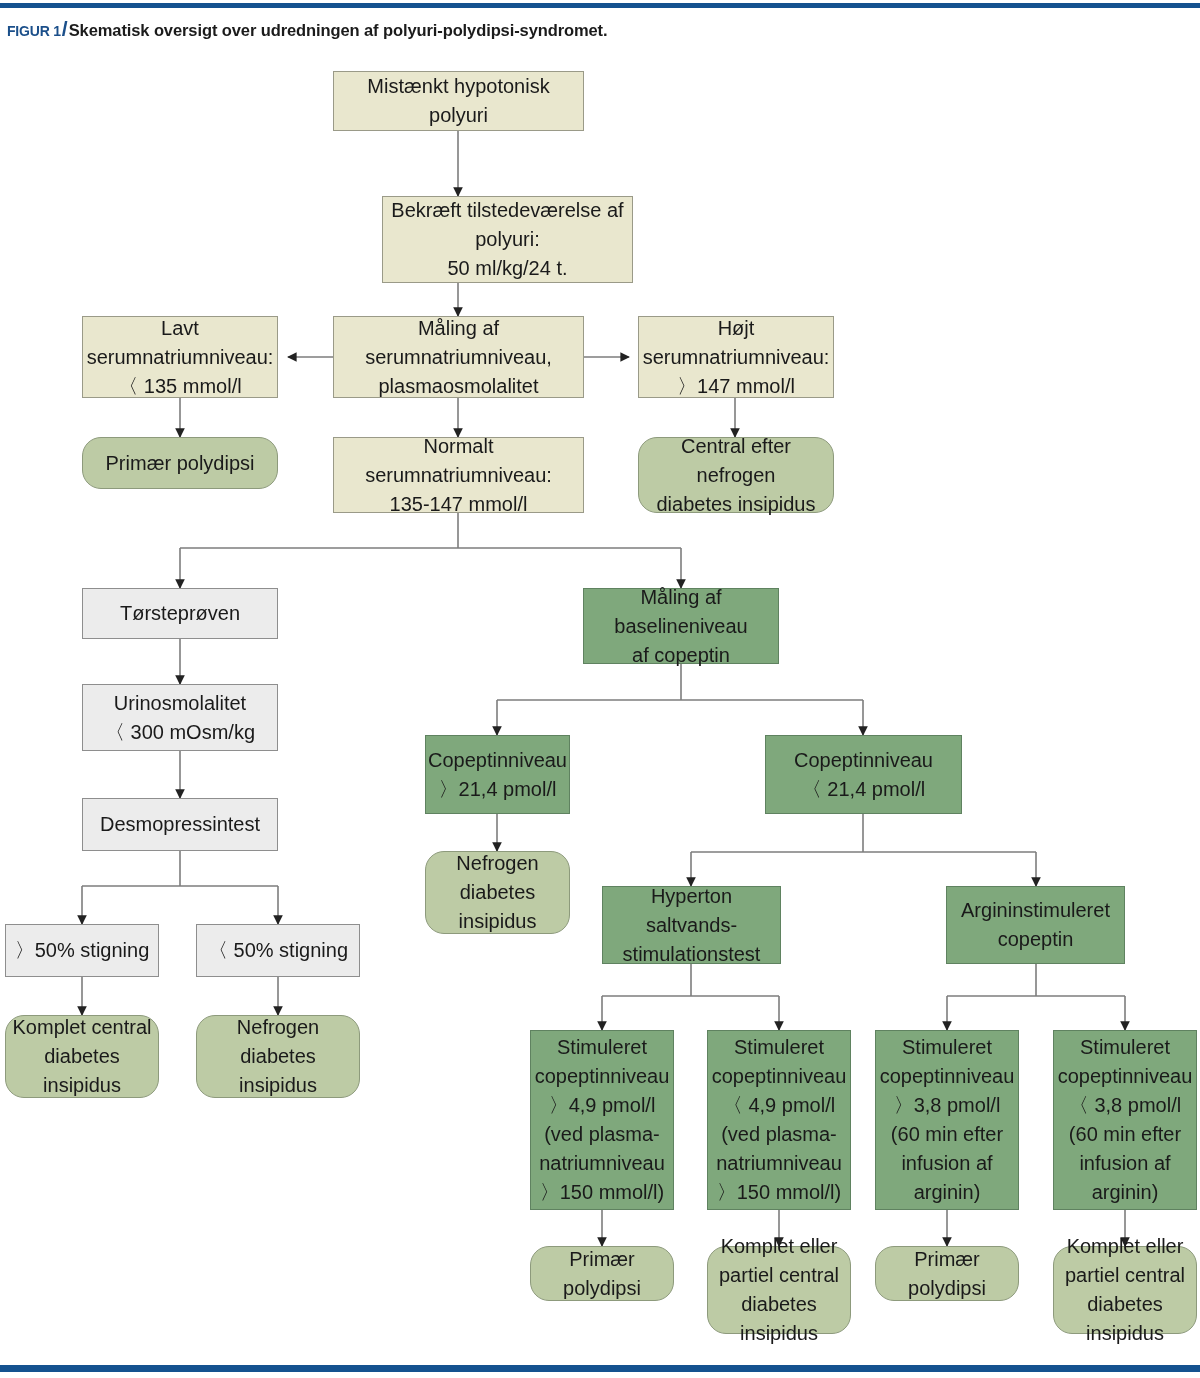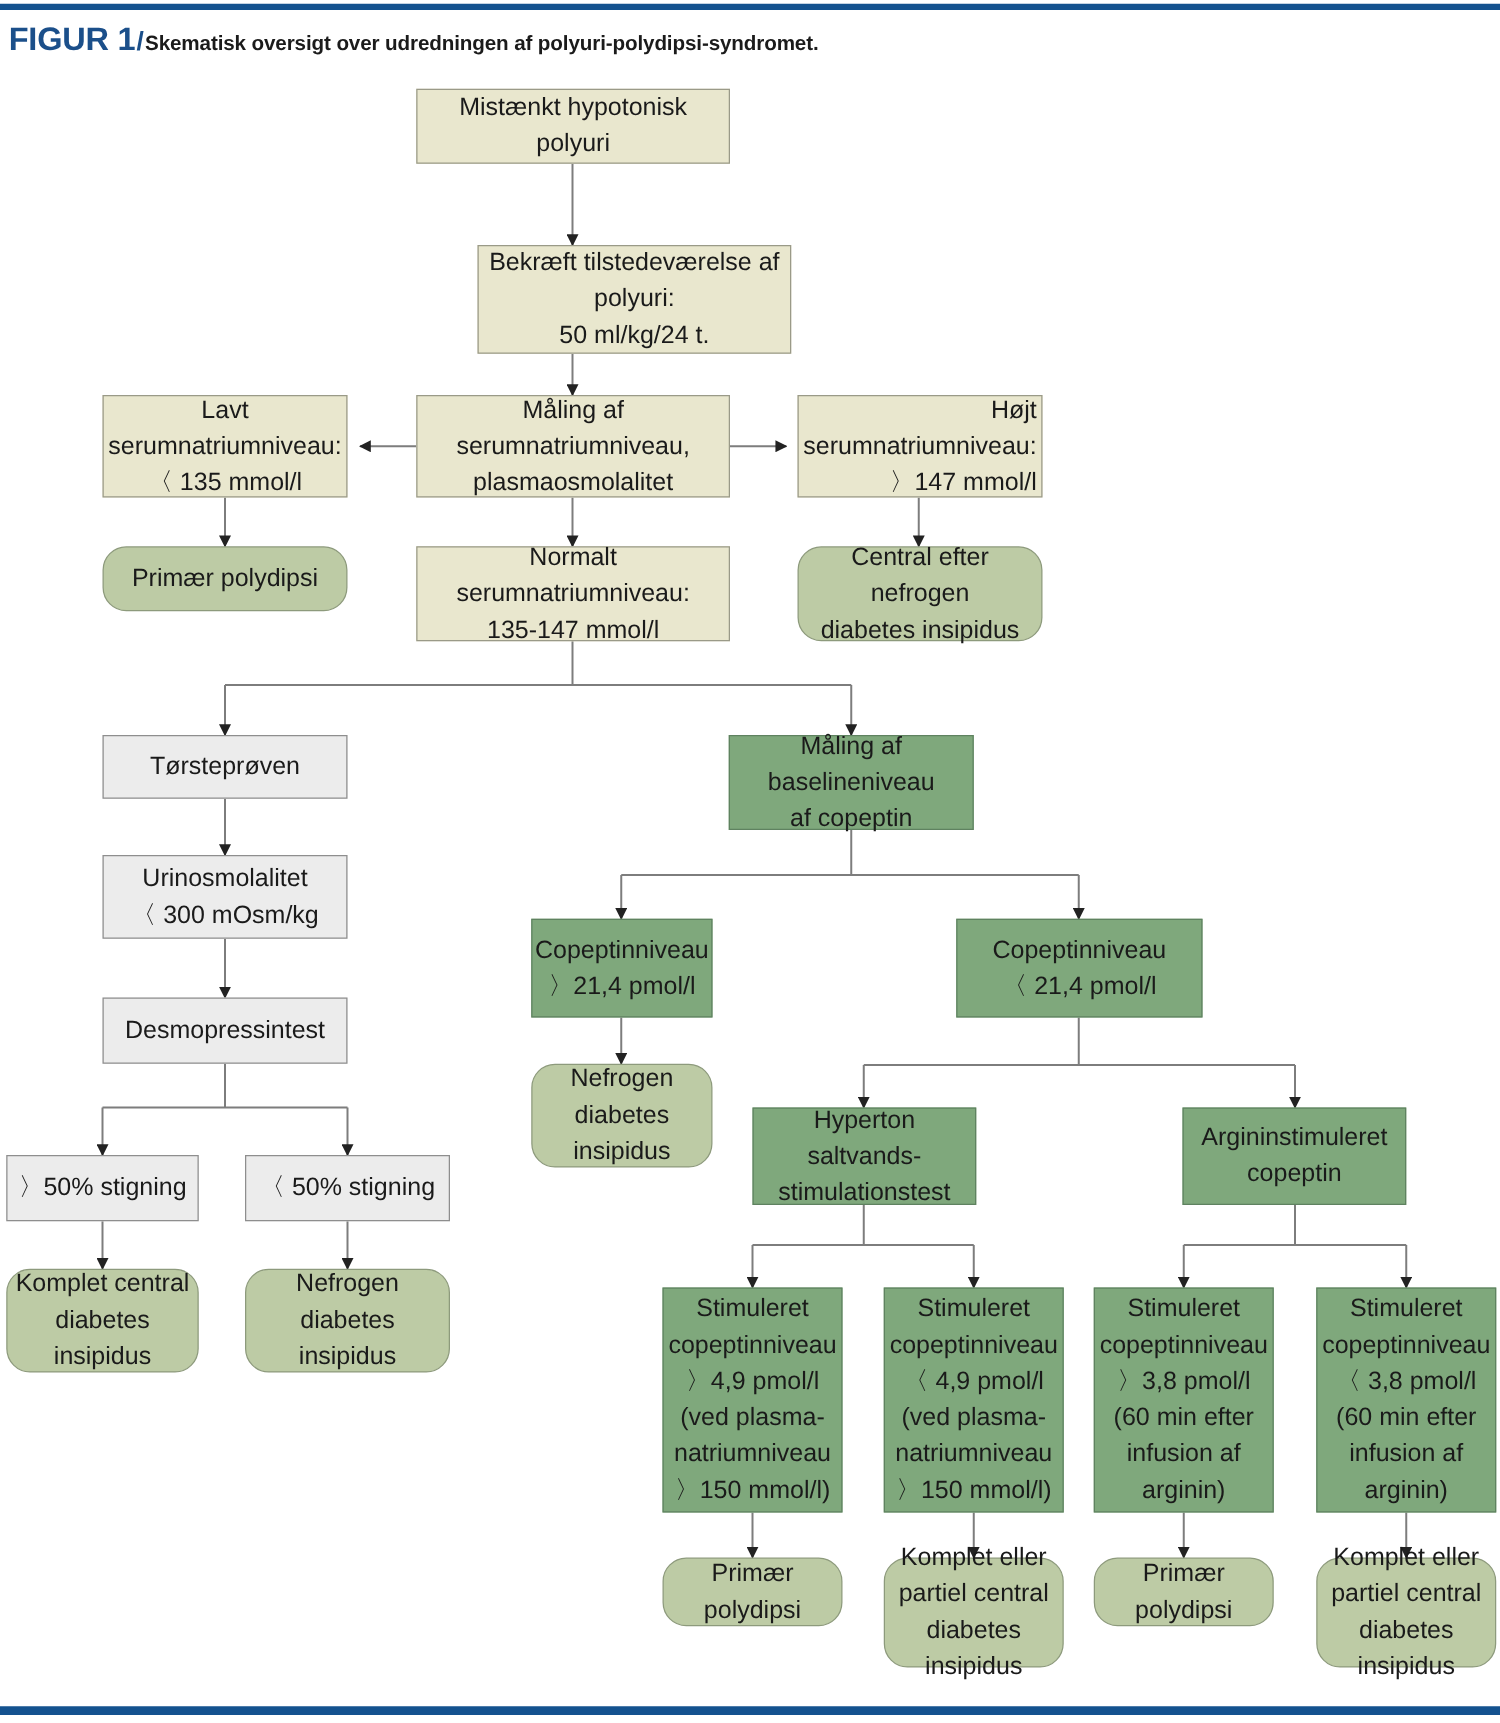--- a/index.html
+++ b/index.html
@@ -25,21 +25,21 @@
     background: #14528f;
   }
 
   
   .caption {
     position: absolute; left: 7px; top: 18px;
     white-space: nowrap;
     line-height: 1;
   }
   .caption .fig-label {
-    font-size: 26px;
+    font-size: 14px;
     font-weight: bold;
     color: #1b4f8a;
     letter-spacing: -0.2px;
   }
   .caption .fig-slash {
     font-size: 21px;
     font-weight: bold;
     color: #1b4f8a;
     padding: 0 1px;
   }
@@ -166,21 +166,21 @@
 
   <div class="node cream" style="left:350px; top:196px; width:251px; height:87px; white-space:pre-line;margin-left:32px;">Bekræft tilstedeværelse af polyuri:
 50 ml/kg/24 t.</div>
 
   <div class="node cream" style="left:333px; top:316px; width:251px; height:82px; white-space:pre-line;">Måling af serumnatriumniveau,
 plasmaosmolalitet</div>
 
   <div class="node cream" style="left:82px; top:316px; width:196px; height:82px; white-space:pre-line;">Lavt serumnatriumniveau:
 〈 135 mmol/l</div>
 
-  <div class="node cream" style="left:638px; top:316px; width:196px; height:82px; white-space:pre-line;text-align:right;">Højt serumnatriumniveau:
+  <div class="node cream" style="left:638px; top:316px; width:196px; height:82px; white-space:pre-line;">Højt serumnatriumniveau:
 〉147 mmol/l</div>
 
   <div class="node sage" style="left:82px; top:437px; width:196px; height:52px;">Primær polydipsi</div>
 
   <div class="node cream" style="left:333px; top:437px; width:251px; height:76px; white-space:pre-line;">Normalt serumnatriumniveau:
 135-147 mmol/l</div>
 
   <div class="node sage" style="left:638px; top:437px; width:196px; height:76px; white-space:pre-line;">Central efter nefrogen
 diabetes insipidus</div>
 

